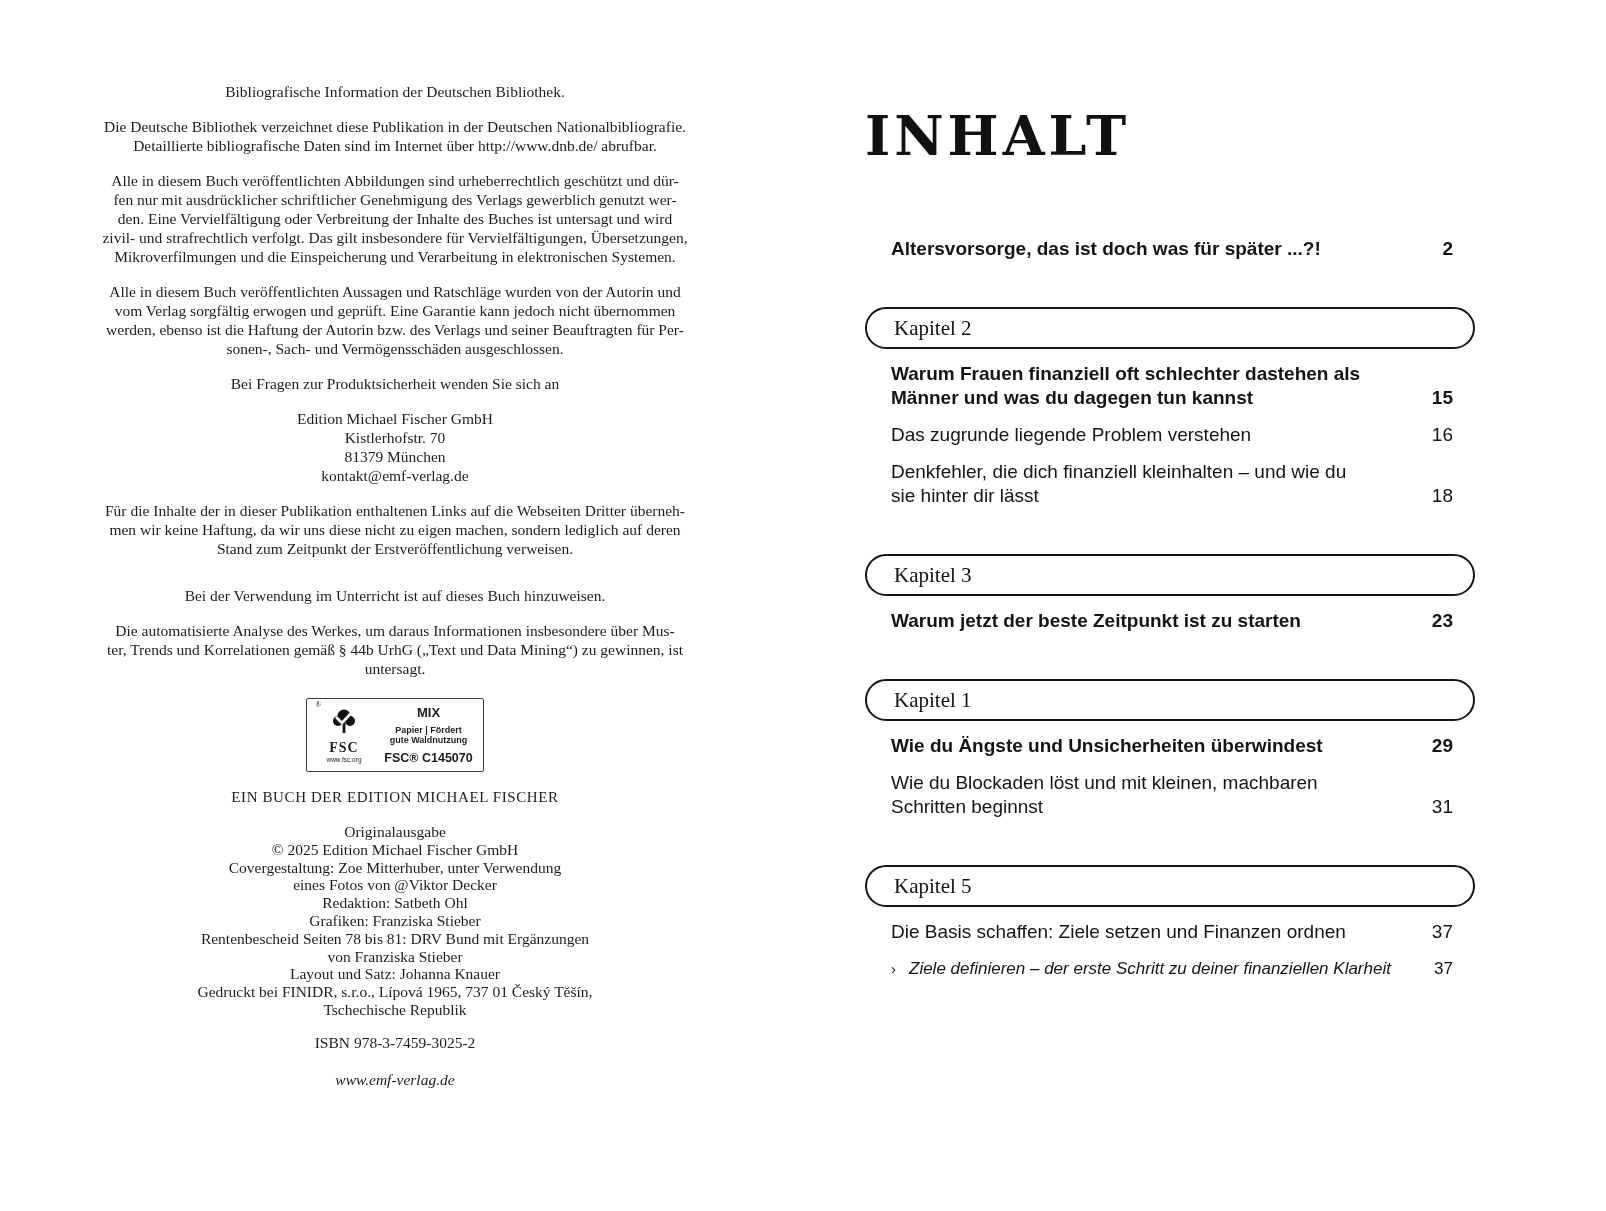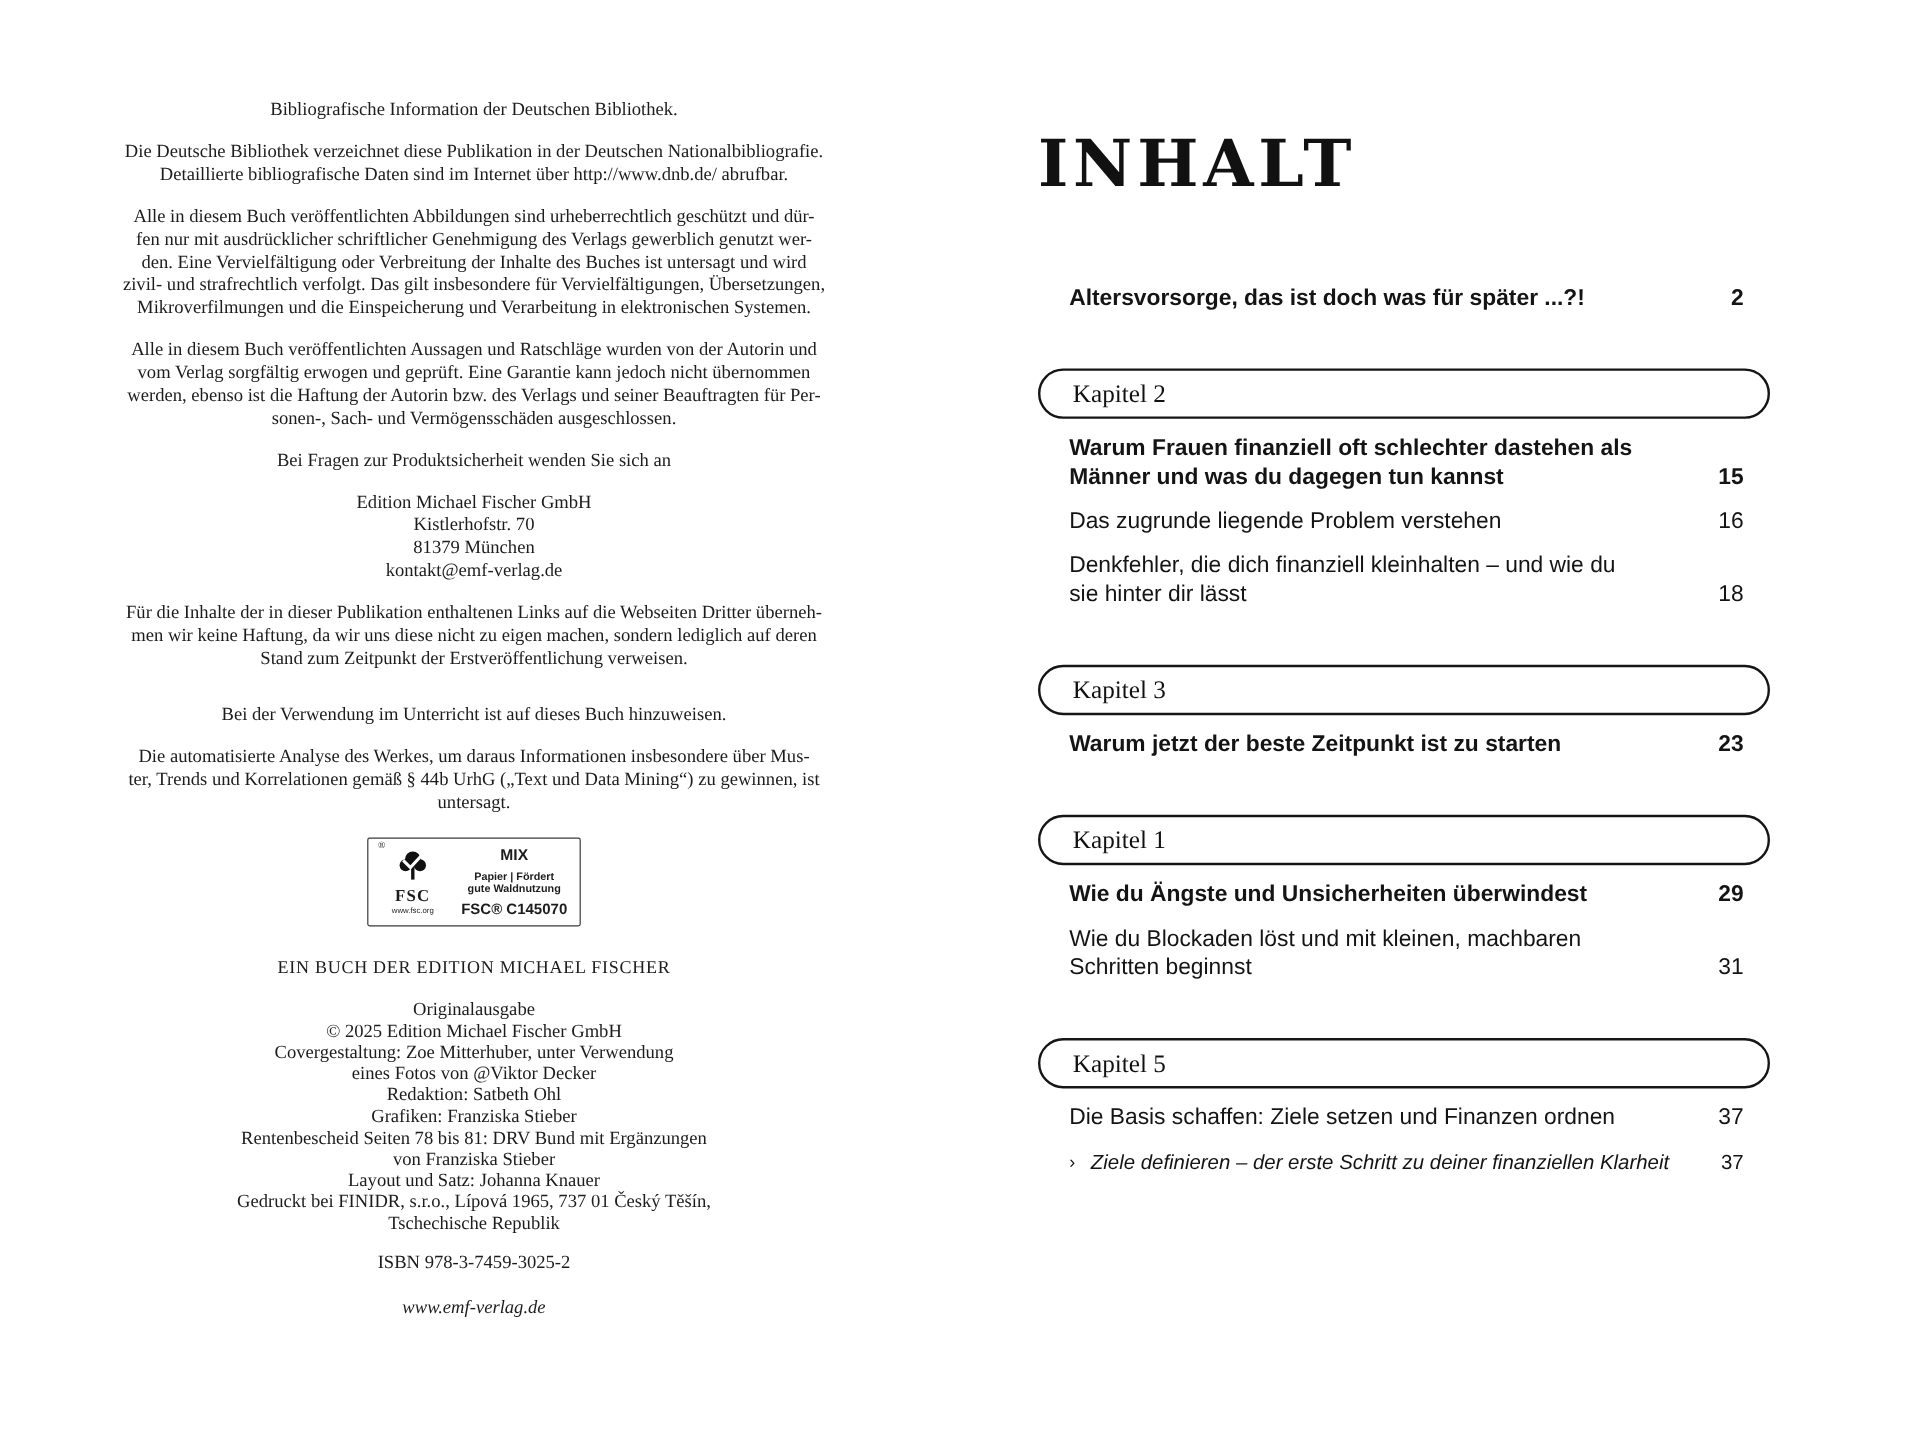--- a/index.html
+++ b/index.html
@@ -50,21 +50,21 @@
   .fsc-right {
     flex: 1;
     font-family: "Liberation Sans", sans-serif;
     display: flex; flex-direction: column; justify-content: center; align-items: center;
     gap: 3px;
   }
   .fsc-mix { font-weight: bold; font-size: 13px; }
   .fsc-desc { font-weight: bold; font-size: 9px; line-height: 10.5px; white-space: pre-line; }
   .fsc-cert { font-weight: bold; font-size: 12.5px; }
 
-  .book-line { margin-top: 26px; letter-spacing: 0.6px; font-size: 15px; }
+  .book-line { margin-top: 16px; letter-spacing: 0.6px; font-size: 15px; }
   .imprint { margin-top: 16px; white-space: pre-line; line-height: 17.8px; }
   .isbn { margin-top: 14px; }
   .website { margin-top: 18px; font-style: italic; }
 
   
   .rp {
     position: absolute;
     left: 865px; top: 0;
     width: 610px;
     font-family: "Liberation Sans", sans-serif;

